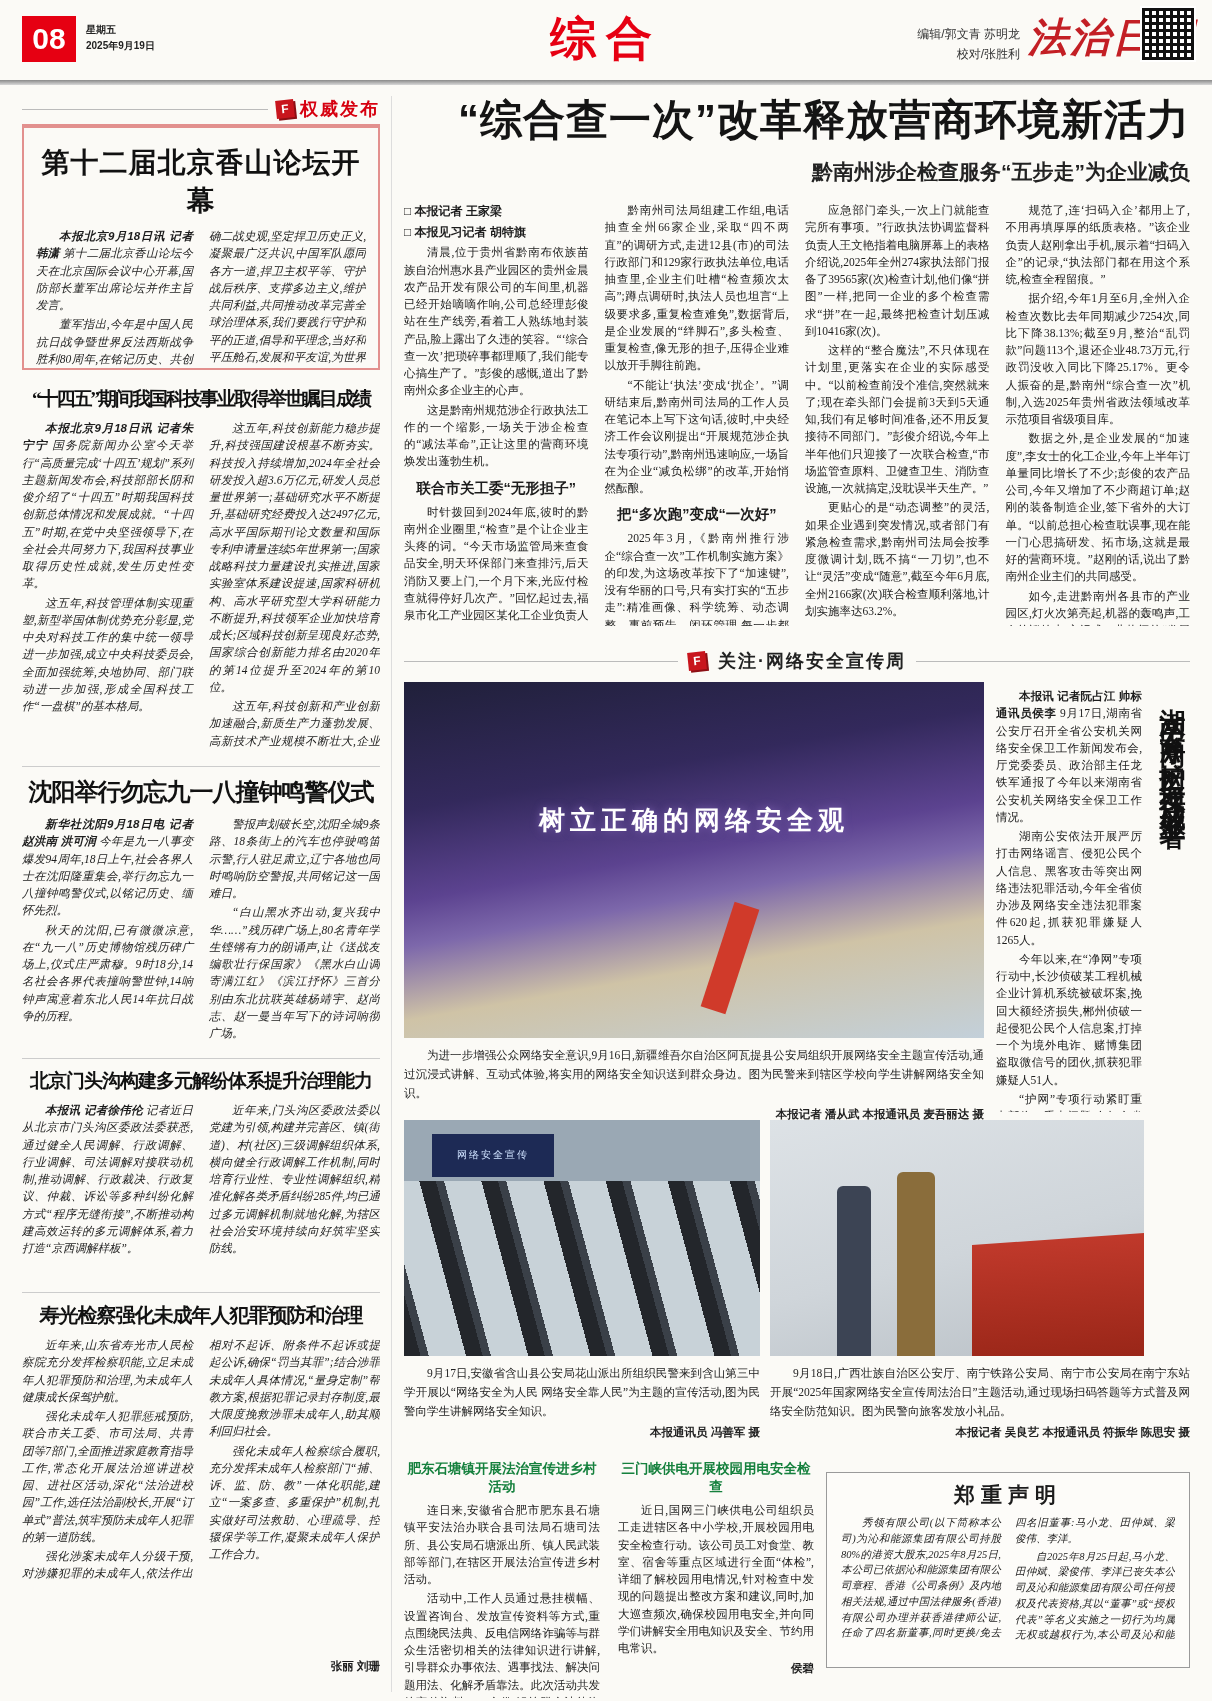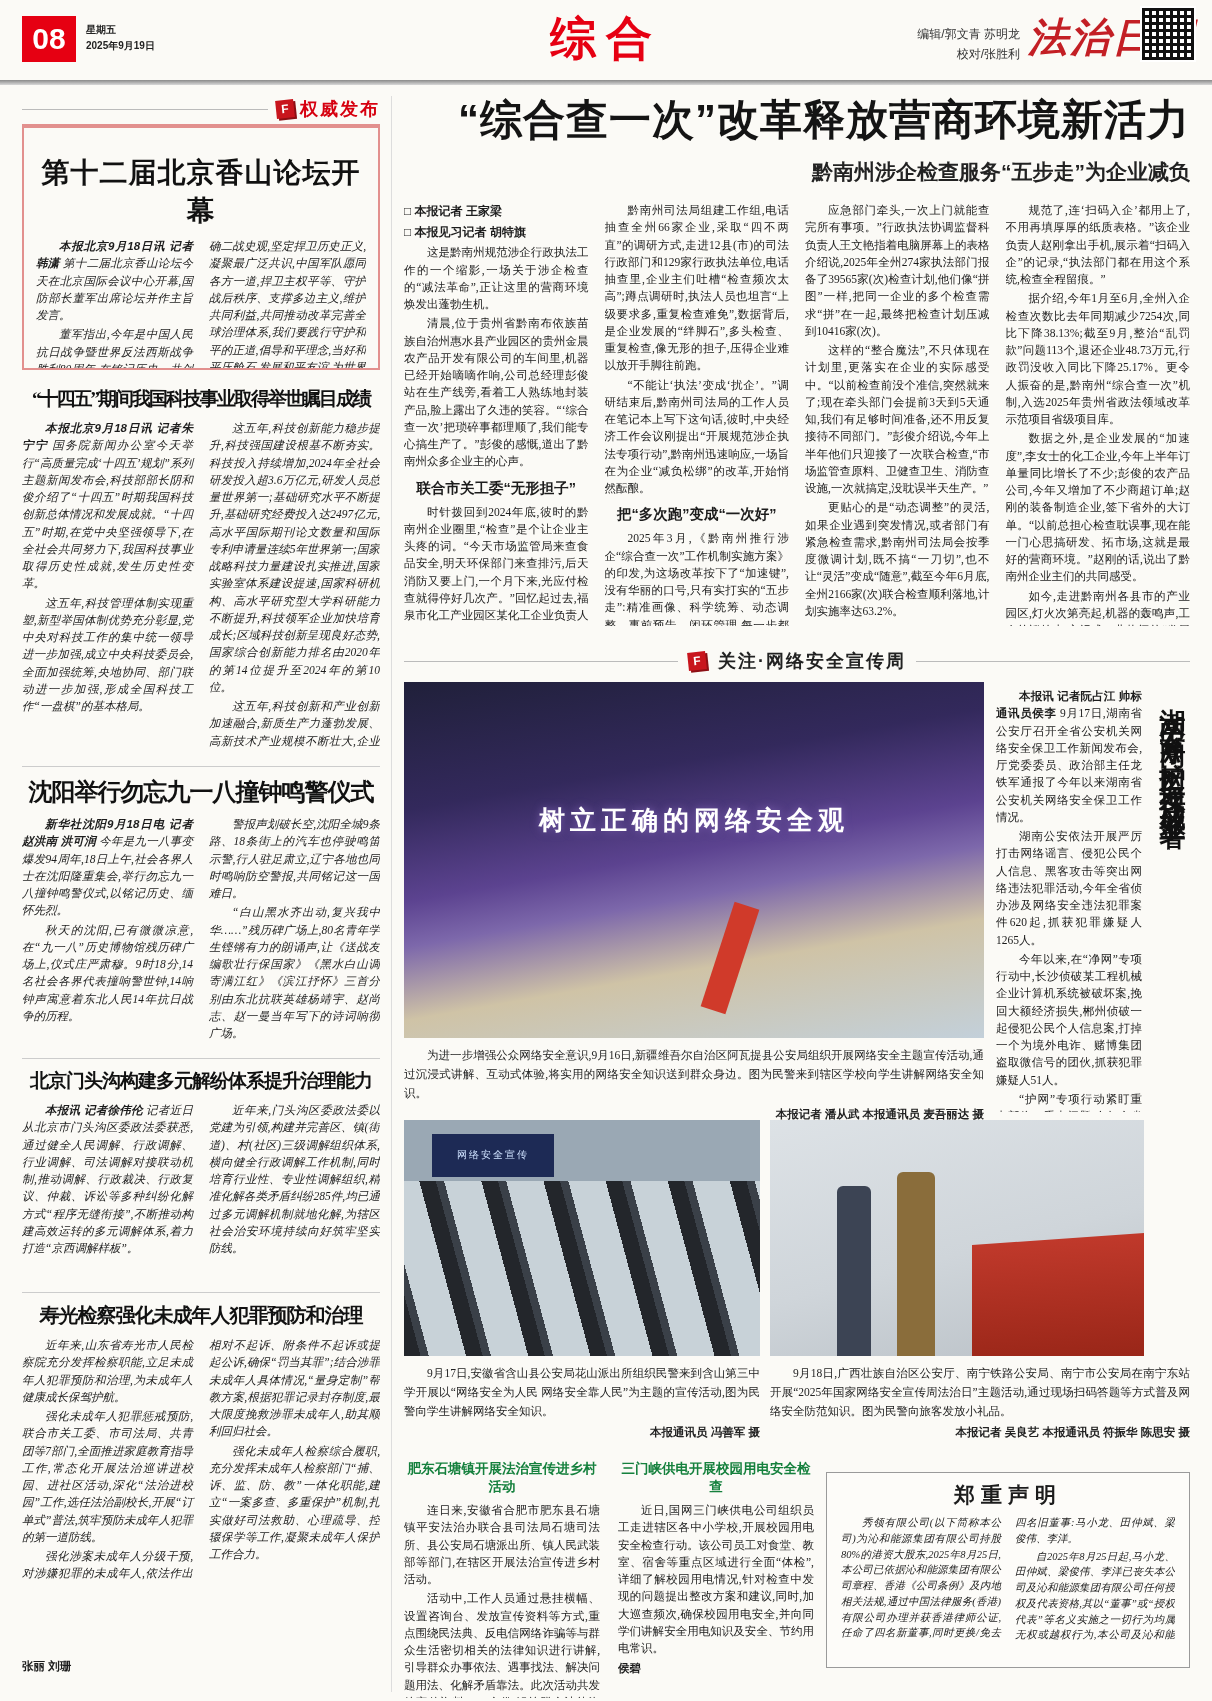--- a/index.html
+++ b/index.html
@@ -20,34 +20,34 @@
              color:#c31f25;letter-spacing:2px;}
   .qr{position:absolute;left:1142px;top:8px;width:52px;height:52px;background:
       repeating-linear-gradient(0deg,#111 0 3px,transparent 3px 7px),
       repeating-linear-gradient(90deg,#111 0 3px,#fff 3px 7px);outline:2px solid #fff;}
   .mast-rule{position:absolute;left:0;top:80px;width:1212px;height:5px;
              background:linear-gradient(#8a8a8a,#d8d8d8);}
   .vrule{position:absolute;left:391px;top:96px;width:1px;height:1596px;background:#ddd;}
   
   .para{margin:0 0 2px;text-indent:2em;text-align:justify;font-size:11.5px;line-height:1.5;}
   .leadin{font-weight:bold;font-family:"Liberation Sans","DejaVu Sans",sans-serif;}
-  .byline-right{font-weight:bold;font-size:11.5px;
+  .byline-right{text-align:right;font-weight:bold;font-size:11.5px;
                 font-family:"Liberation Sans","DejaVu Sans",sans-serif;margin-top:4px;}
   .sep{position:absolute;left:22px;width:358px;height:1px;background:#ccc;}
   
   .left-sec{position:absolute;left:22px;width:358px;overflow:hidden;}
   .auth-label{top:96px;height:26px;display:flex;align-items:center;}
   .auth-label .line{flex:1;height:1px;background:#bbb;margin-right:8px;}
   .cube{width:18px;height:18px;background:#c8151d;color:#fff;font-weight:bold;font-size:12px;
         font-family:"Liberation Sans","DejaVu Sans",sans-serif;display:flex;align-items:center;
         justify-content:center;transform:rotate(-6deg);box-shadow:2px 2px 0 #8c0f14;margin-right:6px;flex:none;}
   .auth-label .txt{color:#d6000f;font-weight:bold;font-size:18px;letter-spacing:2px;
                    font-family:"Liberation Sans","DejaVu Sans",sans-serif;}
   .auth-box{top:124px;height:246px;border:2px solid #e2908e;border-top-width:4px;
-            box-sizing:border-box;padding:24px 12px;}
+            box-sizing:border-box;padding:14px 12px;}
   .sec-headline{text-align:center;font-weight:bold;color:#111;margin:2px 0 8px;}
   .h-auth{font-size:28px;letter-spacing:1px;}
   .h-sci{font-size:19px;letter-spacing:-2px;}
   .h-shen{font-size:24px;letter-spacing:-1px;}
   .h-men{font-size:19px;letter-spacing:-1px;}
   .h-shou{font-size:20px;letter-spacing:-1px;}
   .twocol{column-count:2;column-gap:16px;overflow:hidden;font-style:italic;}
   .auth-box .twocol{height:172px;}
   .sec-sci{top:384px;height:376px;}  .sec-sci .twocol{height:330px;}
   .sec-shen{top:774px;height:280px;} .sec-shen .twocol{height:232px;}
@@ -191,22 +191,22 @@
     <p class="byline-right">张丽 刘珊</p>
   </section>
 
   <section class="lead">
     <h1 class="lead-headline">“综合查一次”改革释放营商环境新活力</h1>
     <h3 class="lead-sub">黔南州涉企检查服务“五步走”为企业减负</h3>
     <div class="lead-cols">
       <div class="lead-col">
         <p class="lead-byline">□ 本报记者    王家梁</p>
         <p class="lead-byline">□ 本报见习记者 胡特旗</p>
+        <p class="para">清晨,位于贵州省黔南布依族苗族自治州惠水县产业园区的贵州金晨农产品开发有限公司的车间里,机器已经开始嘀嘀作响,公司总经理彭俊站在生产线旁,看着工人熟练地封装产品,脸上露出了久违的笑容。“‘综合查一次’把琐碎事都理顺了,我们能专心搞生产了。”彭俊的感慨,道出了黔南州众多企业主的心声。</p>
         <p class="para">这是黔南州规范涉企行政执法工作的一个缩影,一场关于涉企检查的“减法革命”,正让这里的营商环境焕发出蓬勃生机。</p>
-        <p class="para">清晨,位于贵州省黔南布依族苗族自治州惠水县产业园区的贵州金晨农产品开发有限公司的车间里,机器已经开始嘀嘀作响,公司总经理彭俊站在生产线旁,看着工人熟练地封装产品,脸上露出了久违的笑容。“‘综合查一次’把琐碎事都理顺了,我们能专心搞生产了。”彭俊的感慨,道出了黔南州众多企业主的心声。</p>
         <h4 class="subhead">联合市关工委“无形担子”</h4>
         <p class="para">时针拨回到2024年底,彼时的黔南州企业圈里,“检查”是个让企业主头疼的词。“今天市场监管局来查食品安全,明天环保部门来查排污,后天消防又要上门,一个月下来,光应付检查就得停好几次产。”回忆起过去,福泉市化工产业园区某化工企业负责人李女士无奈地说,最忙的时候,她办公室抽屉里堆着七八份不同部门的检查通知,“每次检查都要准备一堆材料,工人得放下手里的活配合,订单赶不上的时候,真是急得睡不着觉。”</p>
 
       </div>
       <div class="lead-col">
         <p class="para">黔南州司法局组建工作组,电话抽查全州66家企业,采取“四不两直”的调研方式,走进12县(市)的司法行政部门和129家行政执法单位,电话抽查里,企业主们吐槽“检查频次太高”;蹲点调研时,执法人员也坦言“上级要求多,重复检查难免”,数据背后,是企业发展的“绊脚石”,多头检查、重复检查,像无形的担子,压得企业难以放开手脚往前跑。</p>
         <p class="para">“不能让‘执法’变成‘扰企’。”调研结束后,黔南州司法局的工作人员在笔记本上写下这句话,彼时,中央经济工作会议刚提出“开展规范涉企执法专项行动”,黔南州迅速响应,一场旨在为企业“减负松绑”的改革,开始悄然酝酿。</p>
         <h4 class="subhead">把“多次跑”变成“一次好”</h4>
         <p class="para">2025年3月,《黔南州推行涉企“综合查一次”工作机制实施方案》的印发,为这场改革按下了“加速键”,没有华丽的口号,只有实打实的“五步走”:精准画像、科学统筹、动态调整、事前预告、闭环管理,每一步都踩在企业的“痛点”上,每一招都传递着精准服务的温度。</p>
 

